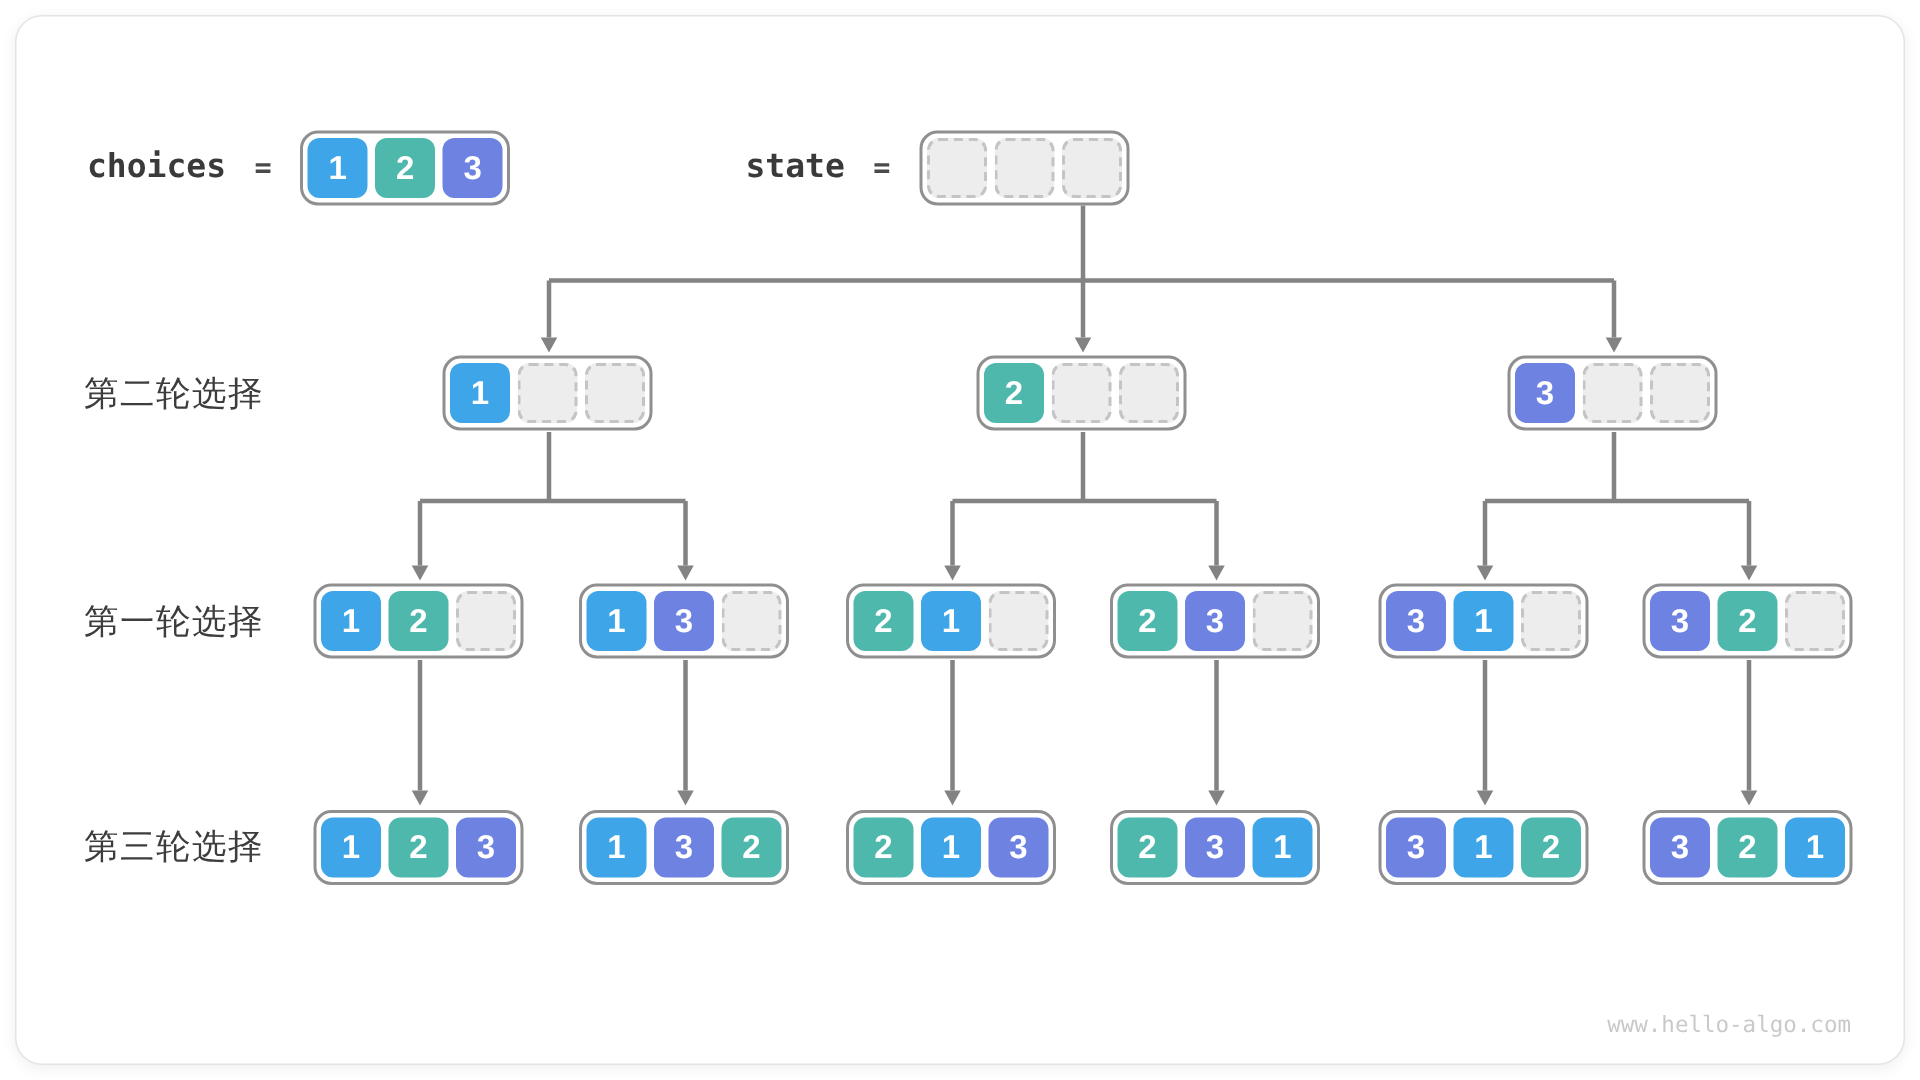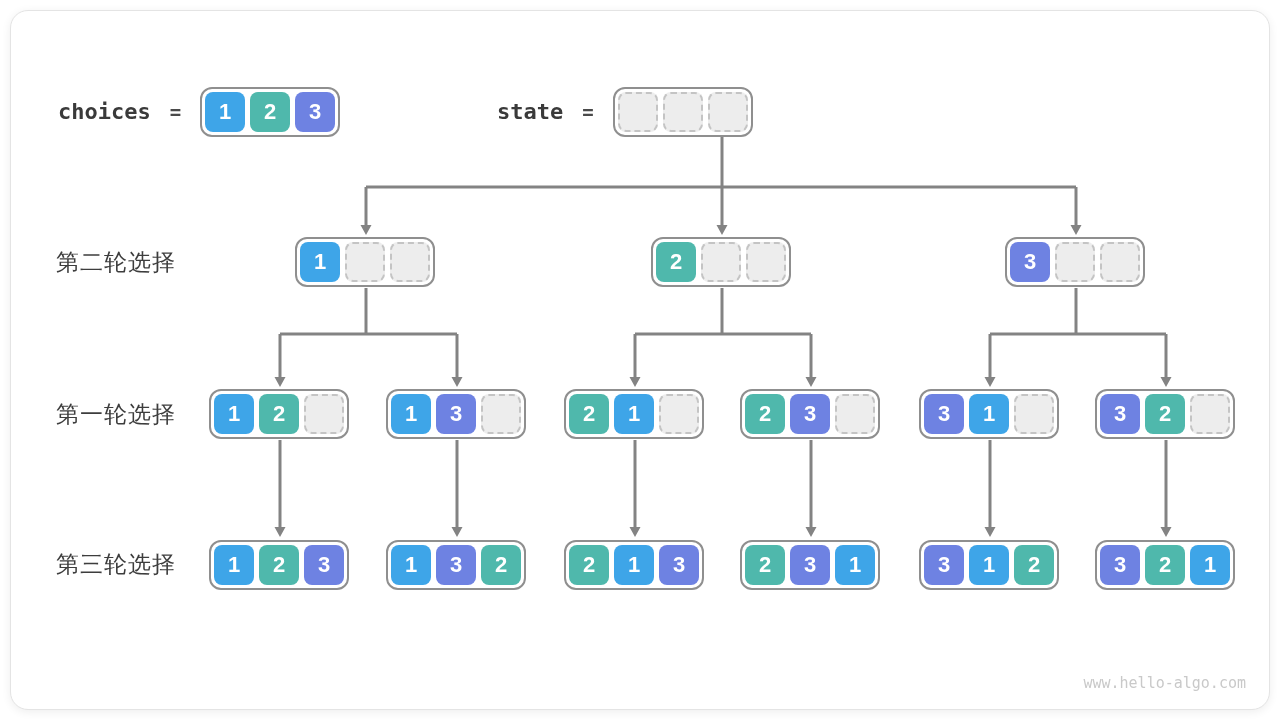--- a/index.html
+++ b/index.html
@@ -66,21 +66,21 @@
   .row-label {
     position: absolute; z-index: 2;
     font-size: 23px; font-weight: 500;
     color: var(--label-text, #3d3d3d);
     letter-spacing: 1px;
     line-height: 30px;
   }
 
   .watermark {
     position: absolute; z-index: 2;
-    right: 34px; top: 674px;
+    right: 46px; top: 674px;
     font-family: "DejaVu Sans Mono", "Liberation Mono", monospace;
     font-size: 15px;
     color: var(--watermark-text, #c9c9c9);
   }
 </style>
 </head>
 <body>
 
 <div class="stage">
   <div class="card"></div>

